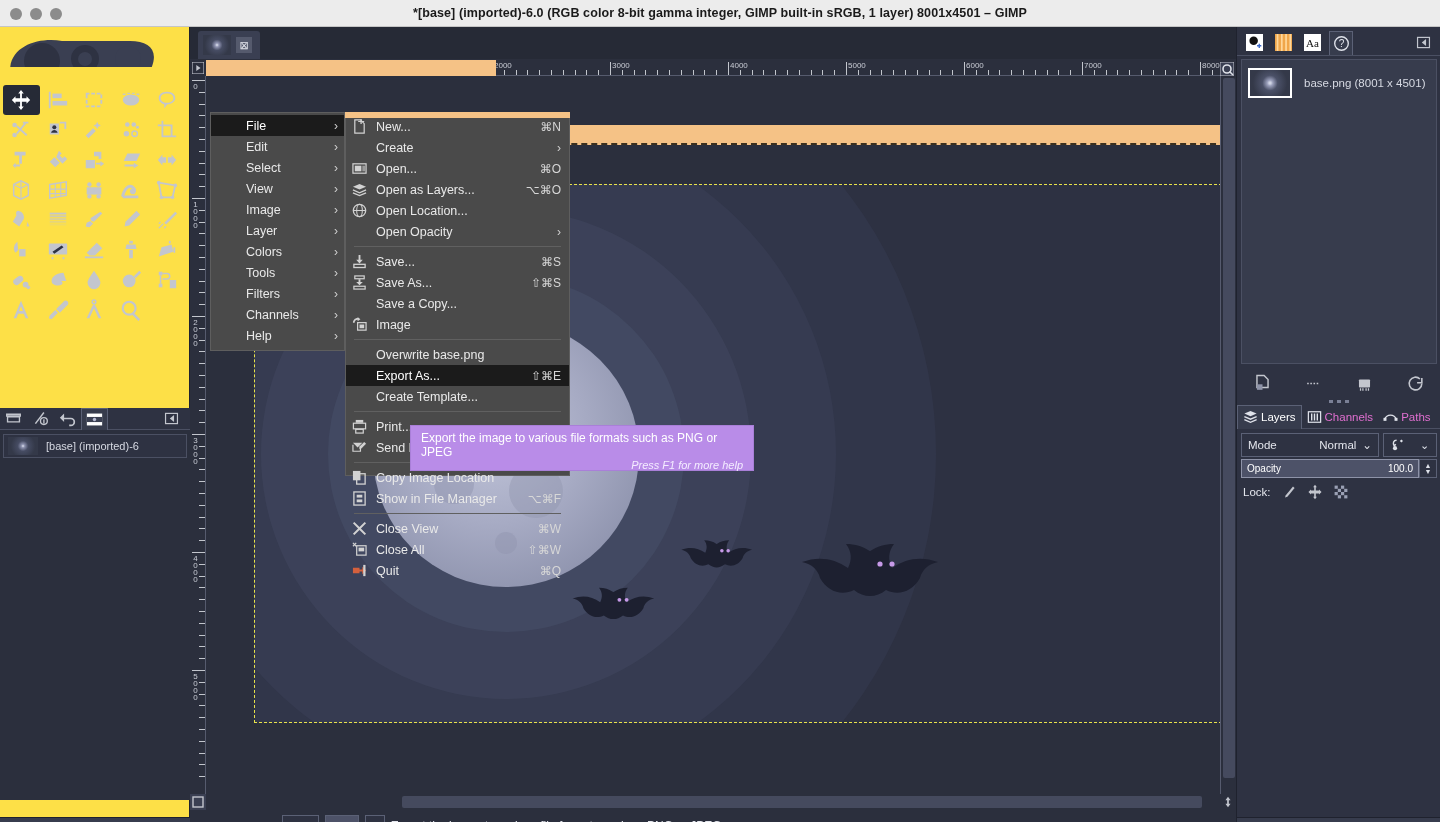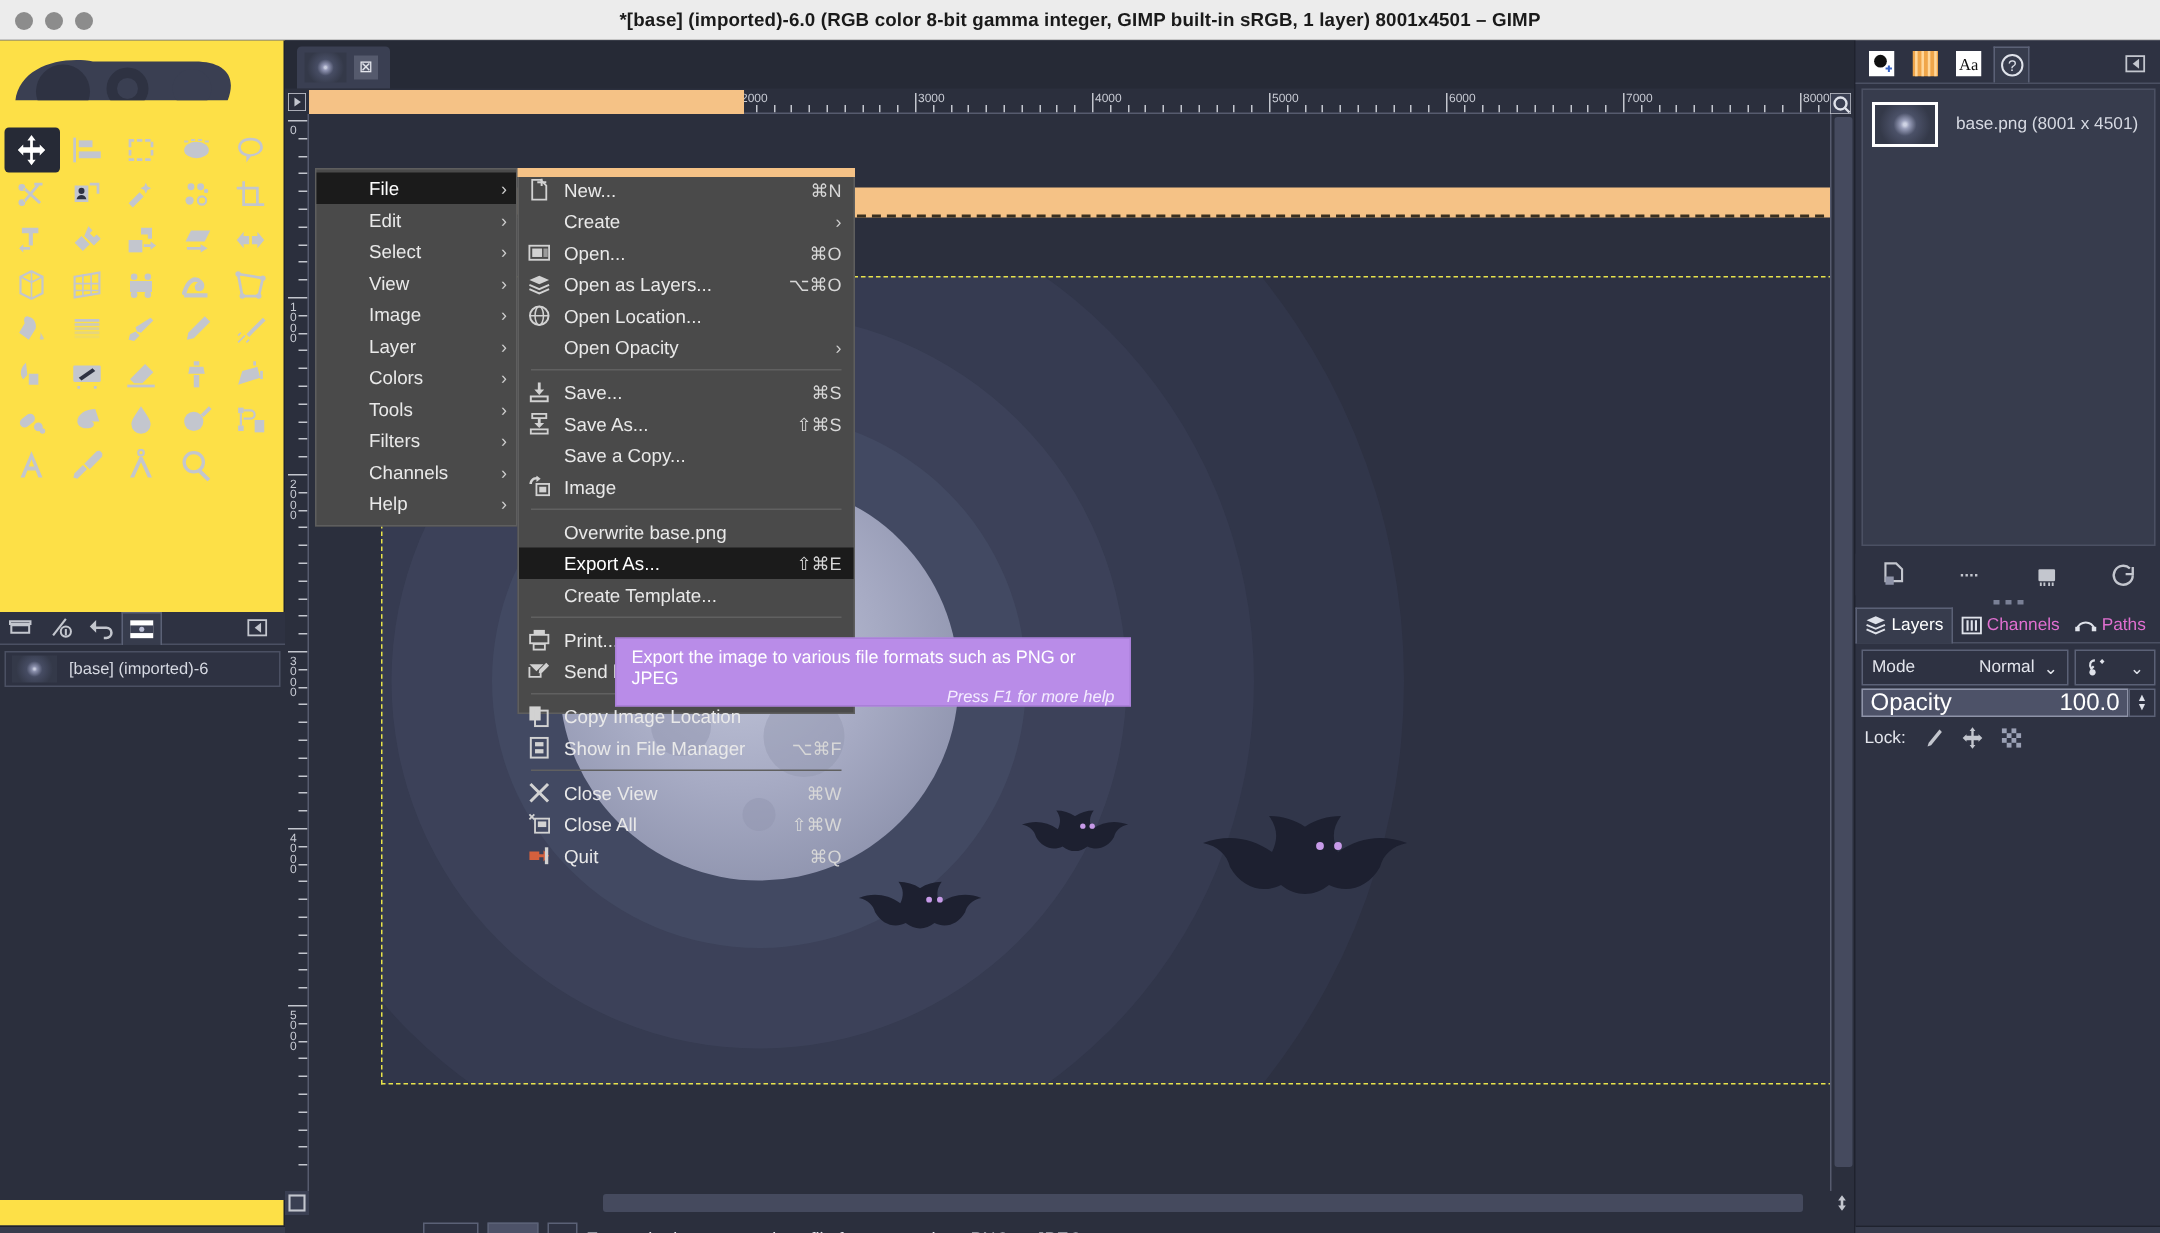--- a/index.html
+++ b/index.html
@@ -176,21 +176,21 @@
   #moderow{ position:absolute; left:4px; top:406px; width:196px; height:24px; display:flex; gap:4px;}
   #modebox{ flex:1; background:#2e3242; border:1px solid #5b6176; display:flex; align-items:center;
       padding:0 6px; font-size:11.5px; color:#e3e5ec;}
   #modeval{ margin-left:auto; }
   #modecar{ margin-left:6px; }
   #undobox{ width:54px; background:#2e3242; border:1px solid #5b6176; display:flex; align-items:center;
       justify-content:space-around;}
   #undobox svg{ width:16px; height:16px; fill:#dfe2ea;}
   #opacbar{ position:absolute; left:4px; top:432px; width:178px; height:19px;
       background:#4d5268; border:1px solid #8e93a8; display:flex; align-items:center;
-      padding:0 5px; font-size:16px; color:#ffffff;}
+      padding:0 5px; font-size:10px; color:#ffffff;}
   #opacval{ margin-left:auto;}
   #opacspin{ position:absolute; left:182px; top:432px; width:18px; height:19px; background:#2e3242;
       border:1px solid #5b6176; display:flex; flex-direction:column; align-items:center;
       justify-content:center; line-height:6px; font-size:7px; color:#dfe2ea;}
 
   #lockrow{ position:absolute; left:6px; top:455px; width:196px; height:20px; display:flex;
       align-items:center; gap:10px; font-size:11.5px; color:#e3e5ec;}
   #lockrow svg{ width:16px; height:16px; fill:#c3c6ce;}
   #layerrow{ position:absolute; left:4px; top:476px; width:196px; height:26px; background:#3b4053;
       display:flex; align-items:center; gap:8px; padding-left:6px;}

